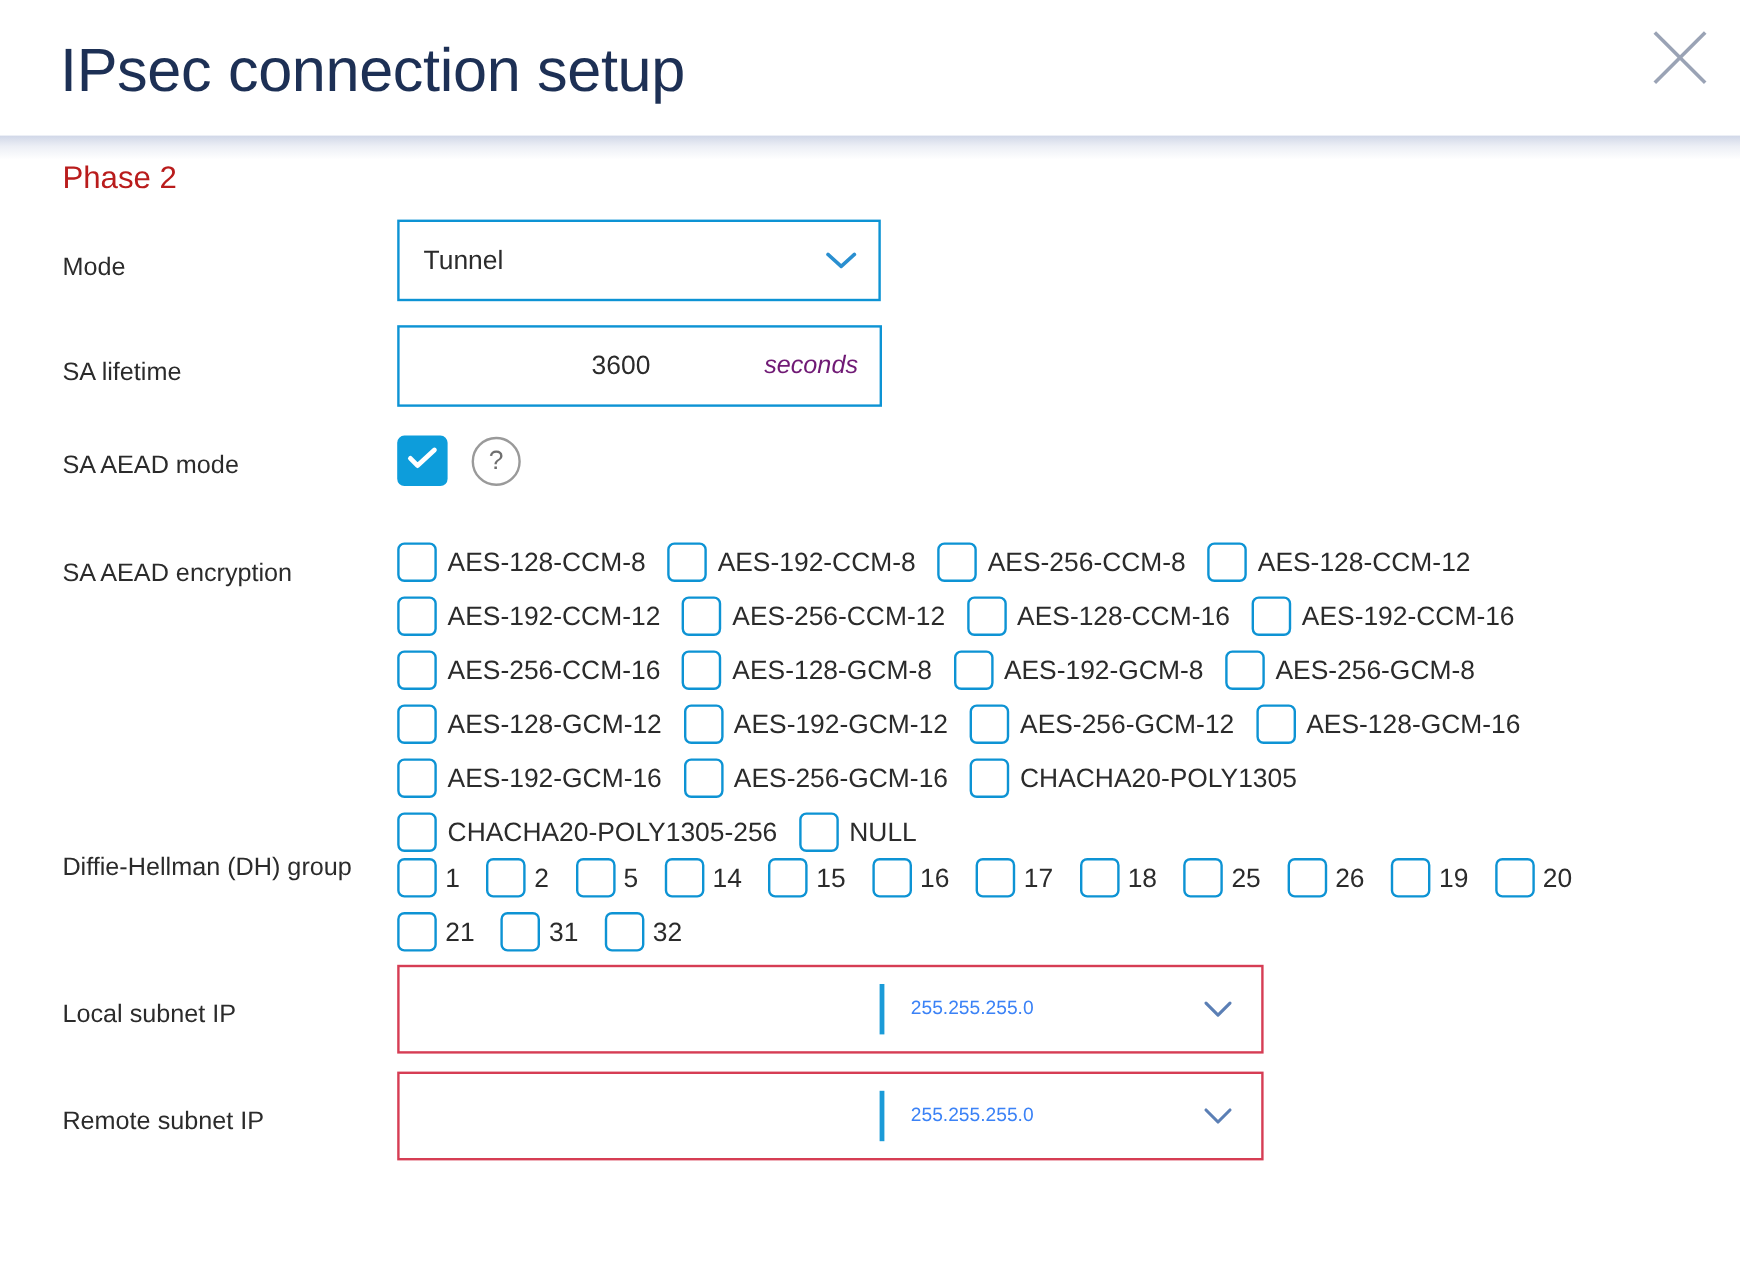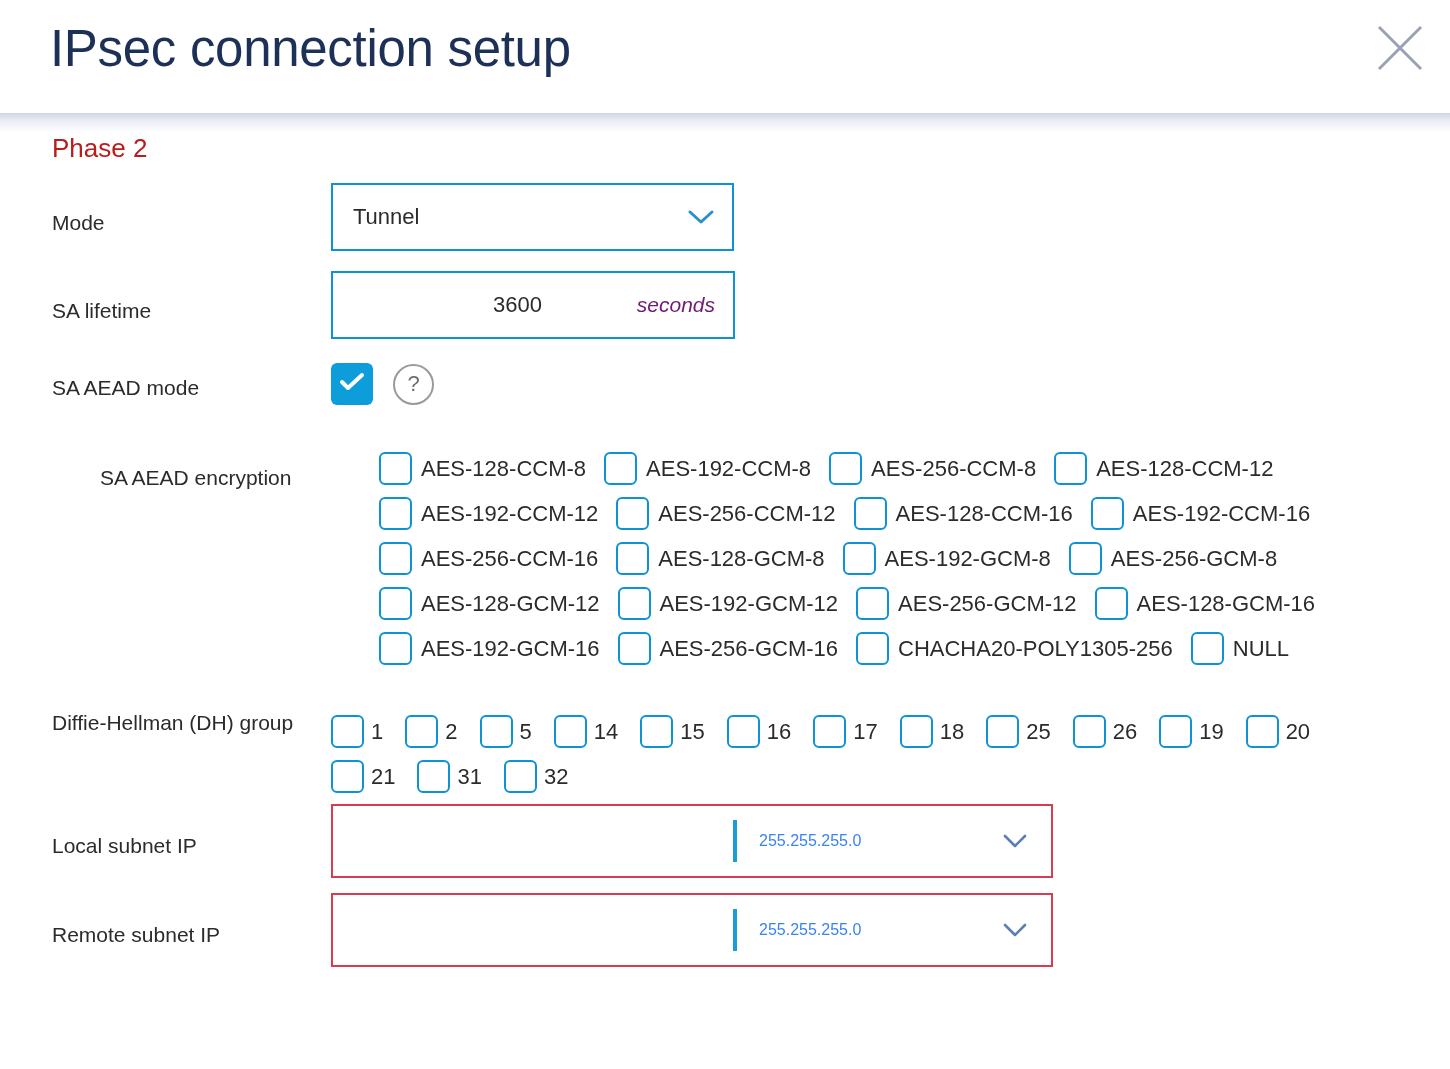--- a/index.html
+++ b/index.html
@@ -18,21 +18,21 @@
   .dialog-header {
     position: relative;
     height: 113px;
     background: #ffffff;
     display: flex;
     align-items: center;
   }
   .dialog-title {
     position: absolute;
     left: 50px;
-    top: 19px;
+    top: 29px;
     font-size: 51px;
     line-height: 60px;
     font-weight: 400;
     color: #1d3055;
     letter-spacing: -0.3px;
     white-space: nowrap;
   }
   .close-button {
     position: absolute;
     right: 18px;
@@ -99,21 +99,21 @@
   }
 
   
   .row-mode      { height: 88px; }
   .row-mode .row-label      { padding-top: 26px; }
   .row-lifetime  { height: 89px; }
   .row-lifetime .row-label  { padding-top: 26px; }
   .row-aead-mode { height: 86px; }
   .row-aead-mode .row-label { padding-top: 14px; }
   .row-aead-enc  { height: 263px; }
-  .row-aead-enc .row-label  { padding-top: 18px; margin-left: 48px; }
+  .row-aead-enc .row-label  { padding-top: 18px; }
   .row-dh        { height: 95px; }
   .row-dh .row-label        { padding-top: 0px; }
   .row-local     { height: 89px; }
   .row-local .row-label     { padding-top: 28px; }
   .row-remote    { height: 89px; }
   .row-remote .row-label    { padding-top: 28px; }
 
   
   .select-box {
     position: relative;
@@ -424,20 +424,24 @@
             <label class="cb-item">
               <span class="cb-box"></span>
               <span class="cb-label">AES-192-GCM-16</span>
             </label>
             <label class="cb-item">
               <span class="cb-box"></span>
               <span class="cb-label">AES-256-GCM-16</span>
             </label>
             <label class="cb-item">
               <span class="cb-box"></span>
+              <span class="cb-label">CHACHA20-POLY1305</span>
+            </label>
+            <label class="cb-item">
+              <span class="cb-box"></span>
               <span class="cb-label">CHACHA20-POLY1305-256</span>
             </label>
             <label class="cb-item">
               <span class="cb-box"></span>
               <span class="cb-label">NULL</span>
             </label>
           </div>
       </div>
     </div>
 

